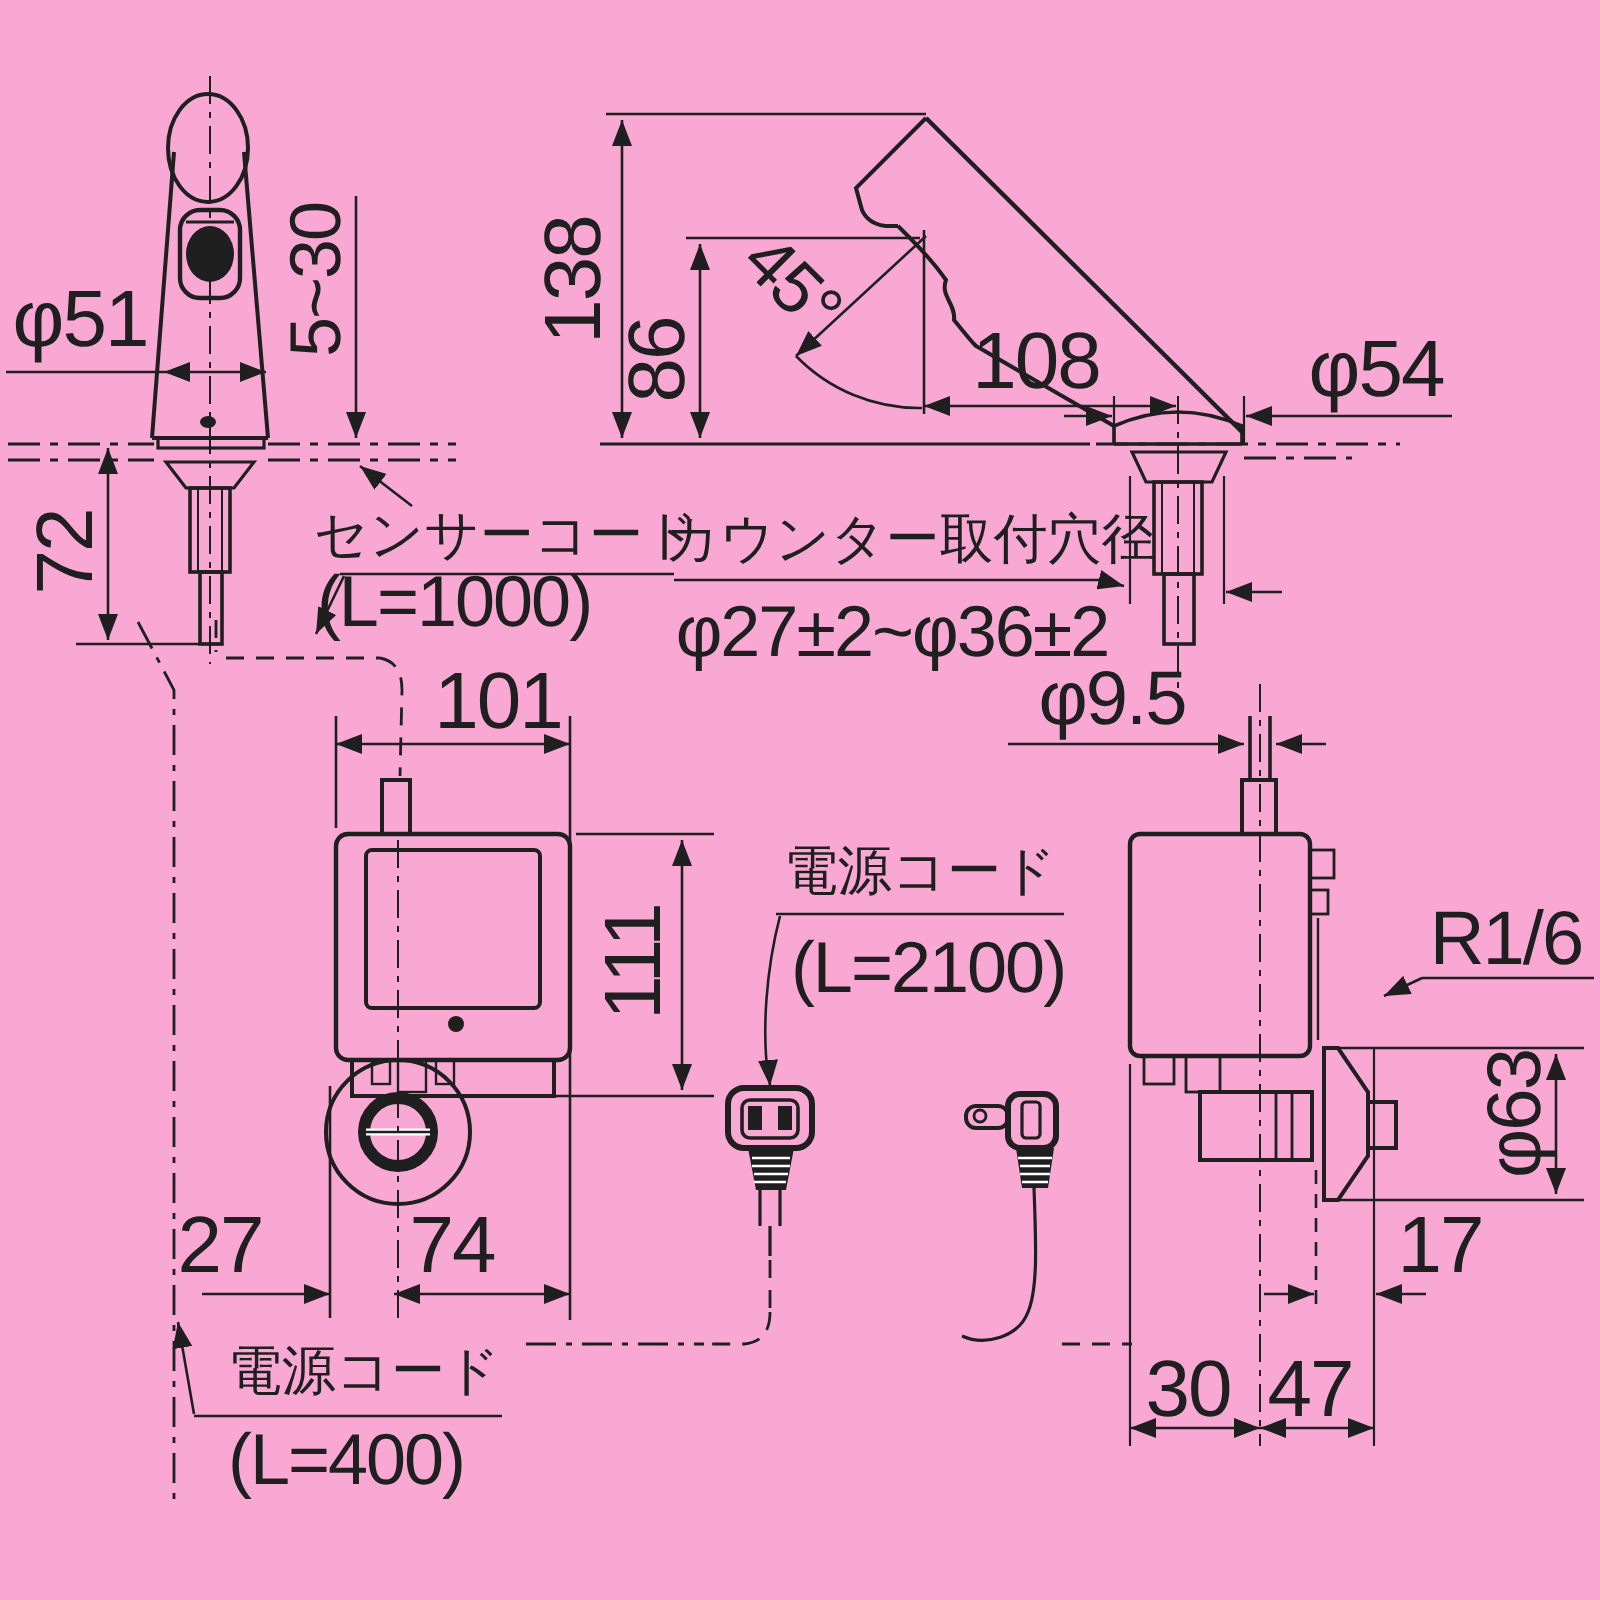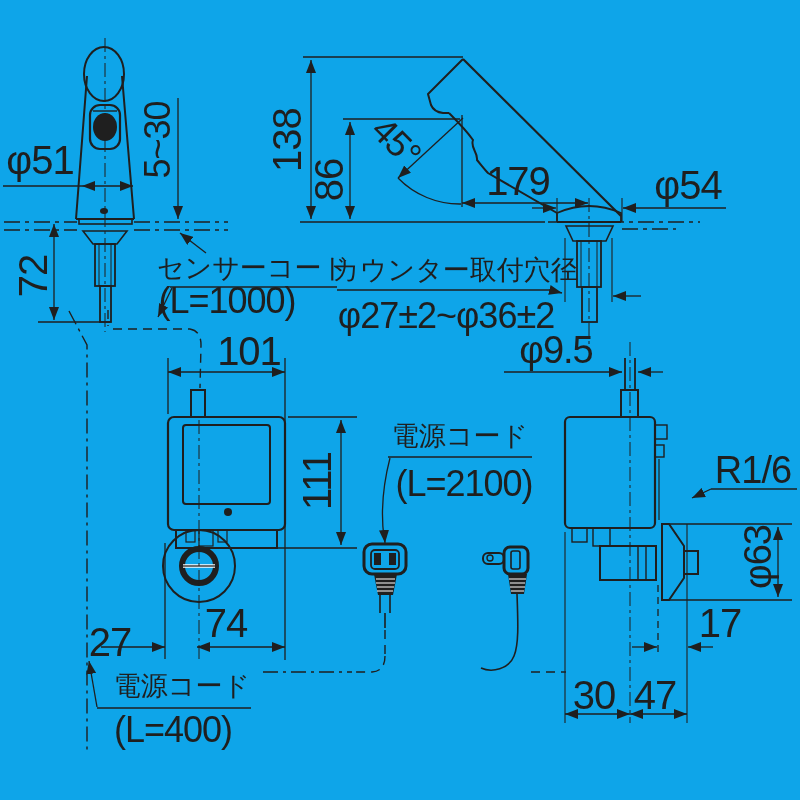--- a/index.html
+++ b/index.html
@@ -1,16 +1,16 @@
 <!DOCTYPE html>
 <html><head>
 <meta charset="utf-8">
 <style>
   html,body{margin:0;padding:0;background:#fff}
-  #stage{position:relative;width:800px;height:800px;background:#0ea5e9;overflow:hidden;
+  #stage{position:relative;width:800px;height:800px;background:#f9a8d4;overflow:hidden;
          font-family:"Liberation Sans", sans-serif;color:#1f1f1f}
   #linework{position:absolute;left:0;top:0}
   .lbl{position:absolute;white-space:nowrap;color:#1f1f1f;line-height:1;
        transform:translate(-50%,-50%);font-family:"Liberation Sans", sans-serif}
   .v{transform:translate(-50%,-50%) rotate(-90deg)}
   .d45{transform:translate(-50%,-50%) rotate(45deg)}
   .n40{font-size:40px;letter-spacing:-1px}
   .n38{font-size:38px;letter-spacing:-1px}
   .n36{font-size:36px;letter-spacing:-1px}
   .jp{font-size:27px;letter-spacing:0}
@@ -184,40 +184,40 @@
   </g>
 </svg>
 
   <div class="lbl n40" style="left:40px;top:160px">φ51</div>
   <div class="lbl n36 v" style="left:158px;top:140px">5~30</div>
   <div class="lbl n40 v" style="left:33px;top:276px">72</div>
 
   <div class="lbl n40 v" style="left:287px;top:140px">138</div>
   <div class="lbl n40 v" style="left:329px;top:180px">86</div>
   <div class="lbl n36 d45" style="left:396px;top:142px">45°</div>
-  <div class="lbl n40" style="left:518px;top:181px">179</div>
+  <div class="lbl n40" style="left:518px;top:181px">108</div>
   <div class="lbl n40" style="left:688px;top:185px">φ54</div>
 
   <div class="lbl jp" style="left:253px;top:268px">センサーコード</div>
   <div class="lbl n36" style="left:227px;top:301px">(L=1000)</div>
 
   <div class="lbl jp" style="left:455px;top:270px">カウンター取付穴径</div>
   <div class="lbl n36" style="left:446px;top:316px">φ27±2~φ36±2</div>
 
   <div class="lbl n38" style="left:556px;top:350px">φ9.5</div>
   <div class="lbl n40" style="left:249px;top:351px">101</div>
   <div class="lbl n40 v" style="left:317px;top:481px">111</div>
 
   <div class="lbl jp" style="left:460px;top:436px">電源コード</div>
   <div class="lbl n36" style="left:464px;top:484px">(L=2100)</div>
 
   <div class="lbl n38" style="left:753px;top:470px">R1/6</div>
   <div class="lbl n38 v" style="left:758px;top:557px">φ63</div>
 
-  <div class="lbl n40" style="left:110px;top:642px">27</div>
+  <div class="lbl n40" style="left:110px;top:623px">27</div>
   <div class="lbl n40" style="left:226px;top:623px">74</div>
   <div class="lbl n40" style="left:720px;top:623px">17</div>
   <div class="lbl n40" style="left:594px;top:695px">30</div>
   <div class="lbl n40" style="left:655px;top:695px">47</div>
 
   <div class="lbl jp" style="left:182px;top:686px">電源コード</div>
   <div class="lbl n36" style="left:173px;top:730px">(L=400)</div>
 
 </div>
 

